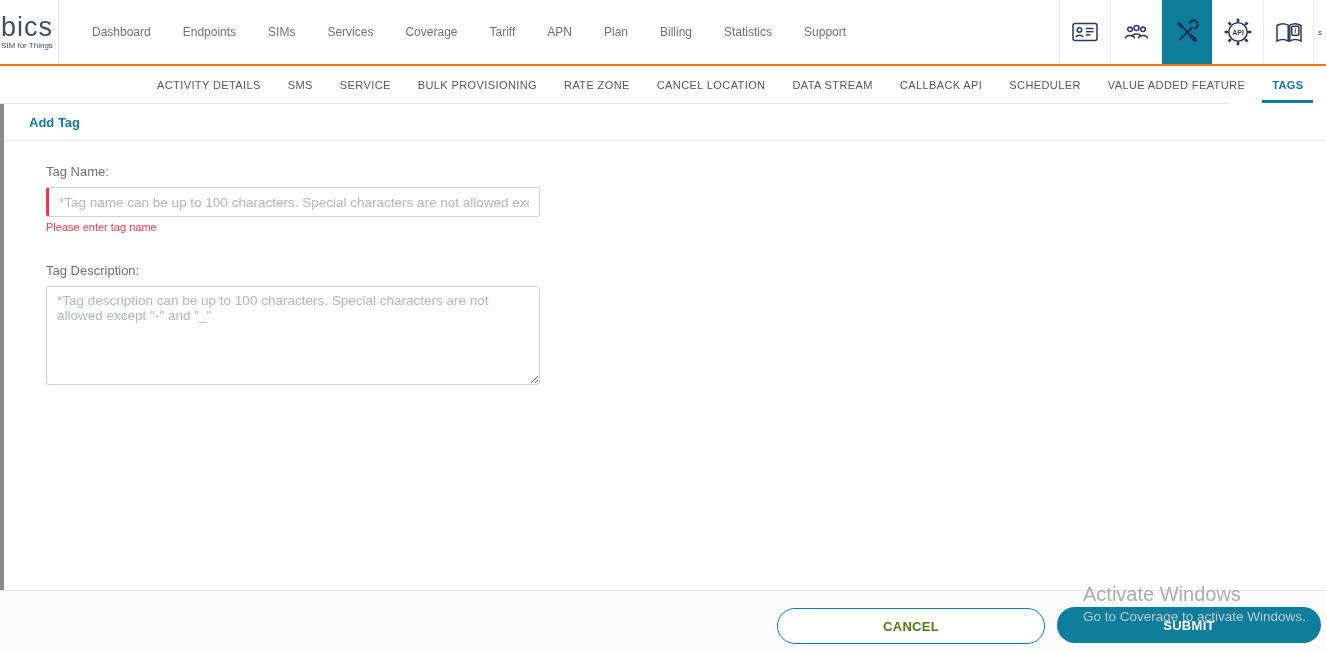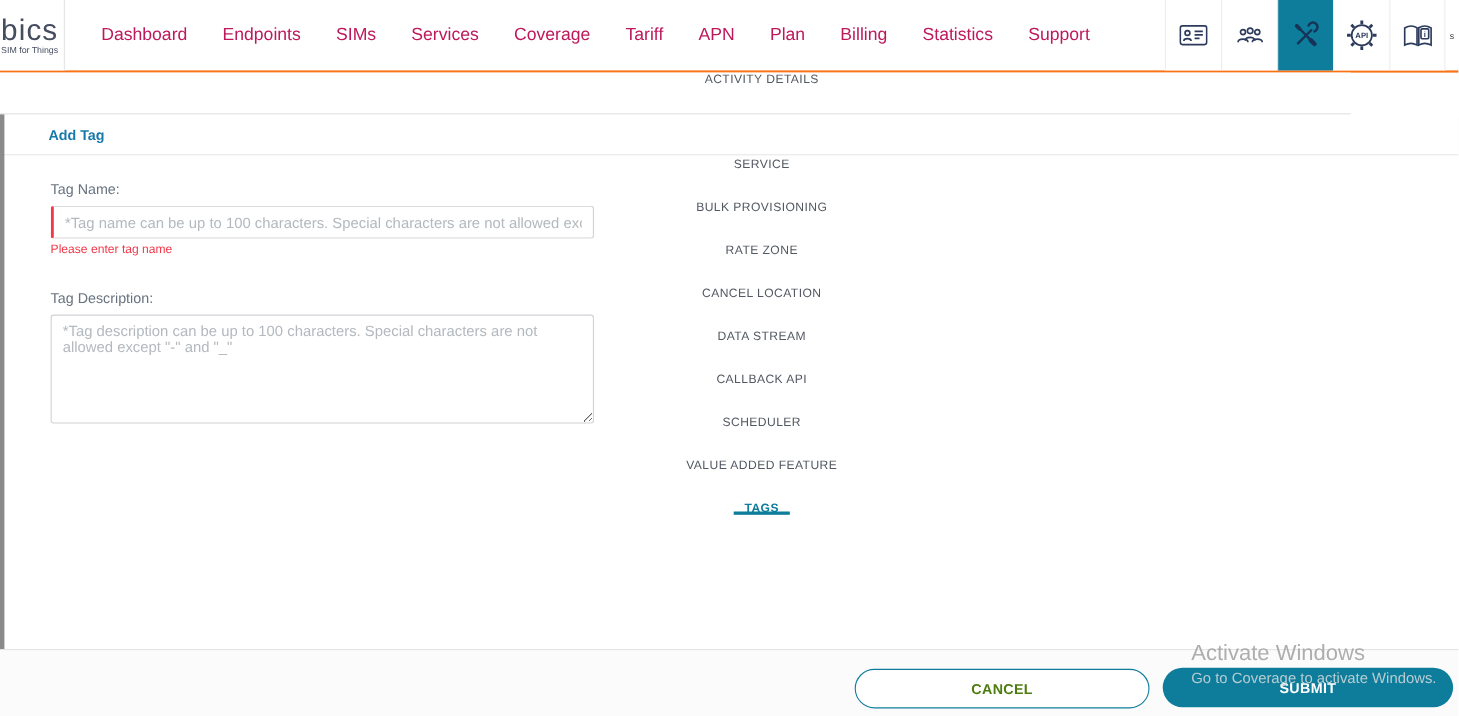--- a/index.html
+++ b/index.html
@@ -13,50 +13,50 @@
     display:flex; align-items:stretch;
   }
   .logo-block {
     width:62px; min-width:62px; border-right:1px solid #e4e4e4;
     display:flex; flex-direction:column; justify-content:center;
     padding-left:4px; margin-left:-3px; background:#fff;
   }
   .logo-text { font-size:27px; color:#454d5f; letter-spacing:1px; line-height:26px; font-weight:400; }
   .logo-tagline { font-size:8px; color:#454d5f; margin-top:1px; white-space:nowrap; }
   .main-nav { display:flex; align-items:center; gap:32px; margin-left:33px; flex:0 0 auto; }
-  .nav-item { font-size:16px; color:#be185d; cursor:pointer; white-space:nowrap; }
+  .nav-item { font-size:12px; color:#737373; cursor:pointer; white-space:nowrap; }
   .icon-cells { margin-left:auto; display:flex; align-items:stretch; }
   .icon-cell {
     width:51px; display:flex; align-items:center; justify-content:center;
     border-left:1px solid #ededed; cursor:pointer; background:#fff;
   }
   .icon-cell:last-child { border-right:1px solid #ededed; }
   .icon-cell.active { background:#0e7d9c; }
   .edge-text { width:12px; display:flex; align-items:center; justify-content:center;
     font-size:8px; color:#3a3a3a; }
 
   
   .tabs-row {
     position:absolute; top:66px; left:0; width:1228px; height:38px;
     background:#fff; border-bottom:1px solid #e1e1e1;
-    display:flex; align-items:center; gap:27px; padding-left:157px;flex-direction:column;
+    display:flex; align-items:center; gap:27px; padding-left:157px;
   }
   .tab { font-size:11px; letter-spacing:.4px; color:#535962; cursor:pointer;
     position:relative; height:100%; display:flex; align-items:center; white-space:nowrap; }
   .tab.active { color:#0e7d9c; font-weight:bold; }
   .tab.active::after {
     content:""; position:absolute; left:-10px; right:-10px; bottom:0; height:3px; background:#0e7d9c;
   }
 
   
   .title-bar {
     position:absolute; top:105px; left:0; width:1326px; height:36px;
     background:#fff; border-bottom:1px solid #ececec;
     box-shadow:0 1px 2px rgba(0,0,0,.05);
-    display:flex; align-items:center; padding-left:44px;
+    display:flex; align-items:center; padding-left:29px;
   }
   .title-bar span { color:#1879ab; font-size:13px; font-weight:bold; }
 
   
   .form-area { position:absolute; top:141px; left:46px; width:600px; }
   .field-label { font-size:13px; color:#68737f; margin-top:23px; }
   .tag-name-input {
     margin-top:8px; width:494px; height:30px;
     border:1px solid #cfd2d6; border-left:3px solid #f0394a; border-radius:3px;
     padding:0 10px; font-size:13.5px; font-family:"Liberation Sans", sans-serif;

